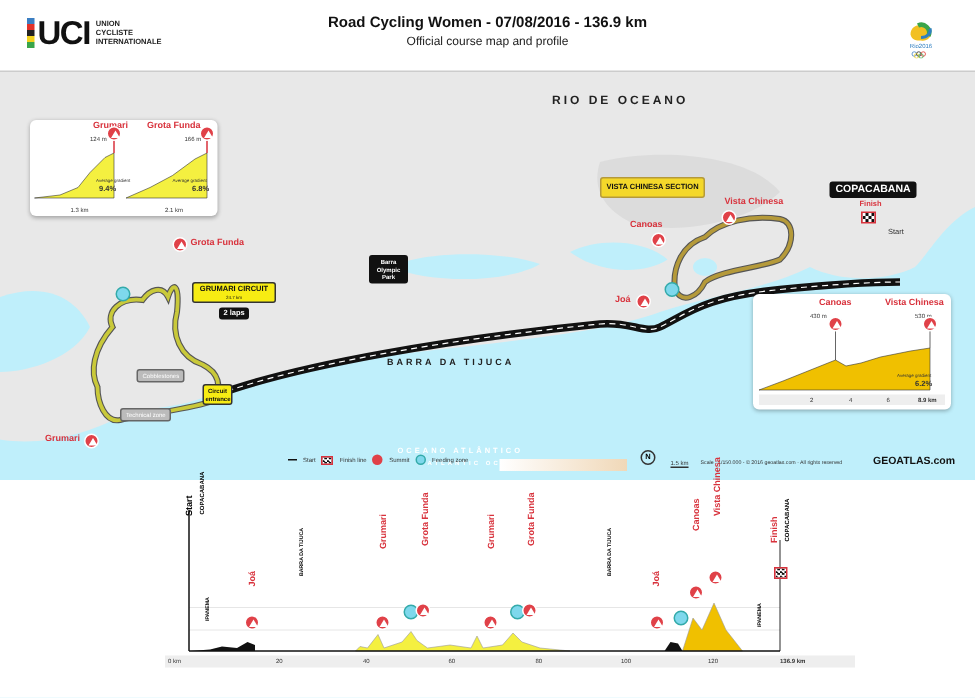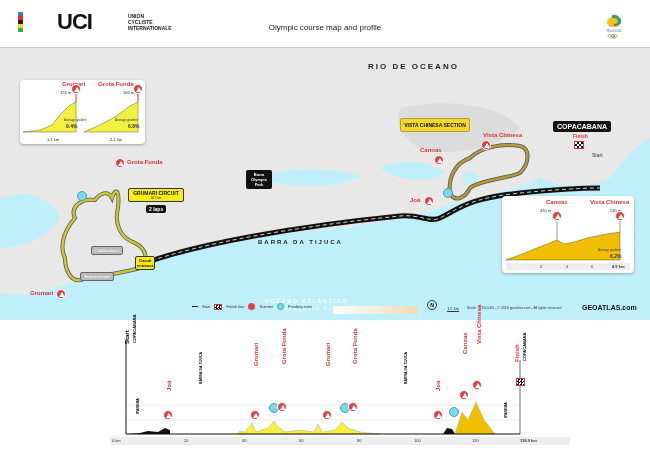--- a/index.html
+++ b/index.html
@@ -1,18 +1,18 @@
 <!DOCTYPE html>
 <html><head>
 <meta charset="utf-8">
 <style>
   * { box-sizing: border-box; margin: 0; padding: 0; }
   body { width: 650px; height: 465px; background: #fff; font-family: "Liberation Sans", sans-serif; position: relative; overflow: hidden; }
   .header { position: absolute; left: 0; top: 0; width: 650px; height: 48px; background: #fff; border-bottom: 1px solid #ccc; }
-  .uci-logo { position: absolute; left: 18px; top: 12px; display: flex; align-items: center; gap: 32px; }
+  .uci-logo { position: absolute; left: 18px; top: 12px; display: flex; align-items: center; }
   .uci-bars { display: flex; flex-direction: column; width: 5px; height: 20px; margin-right: 2px; }
   .uci-bars span { flex: 1; }
   .uci-text { font-weight: bold; font-size: 22px; color: #111; letter-spacing: -1px; line-height: 20px; }
   .uci-sub { font-size: 5px; font-weight: bold; line-height: 6px; margin-left: 4px; color: #222; }
   .title { position: absolute; left: 0; width: 650px; top: 10px; text-align: center; font-weight: bold; font-size: 10px; color: #111; }
   .subtitle { position: absolute; left: 0; width: 650px; top: 23px; text-align: center; font-size: 8px; color: #222; }
   .rio-logo { position: absolute; left: 603px; top: 13px; width: 22px; height: 26px; }
   .map { position: absolute; left: 0; top: 48px; width: 650px; height: 272px; background: #bfeffb; overflow: hidden; }
   .legend { position: absolute; top: 12px; font-size: 4px; color: #333; display: flex; align-items: center; gap: 4px; }
   .box { position: absolute; background: #fff; border-radius: 4px; box-shadow: 0 1px 3px rgba(0,0,0,0.3); }
@@ -39,21 +39,22 @@
         <span style="background:#f2d21e"></span>
         <span style="background:#3aa54a"></span>
     </div>
     <span class="uci-text">UCI</span>
     <div class="uci-sub">
       <div>UNION</div>
       <div>CYCLISTE</div>
       <div>INTERNATIONALE</div>
     </div>
   </div>
-  <div class="subtitle">Olympic course map and profile</div>
+  <div class="title">Road Cycling Women - 07/08/2016 - 136.9 km</div>
+  <div class="subtitle">Official course map and profile</div>
   <div class="rio-logo">
     <svg width="22" height="26" viewBox="0 0 22 26">
       <path d="M4 10 C4 2 16 2 17 8 C19 12 14 15 11 14 C8 14 5 14 4 10Z" fill="#f2c021"></path>
       <path d="M9 4 C13 2 18 6 16 11" stroke="#3aa54a" stroke-width="3" fill="none"></path>
       <path d="M11 12 C15 12 18 9 17 6" stroke="#2f7fc1" stroke-width="2" fill="none"></path>
       <text x="11" y="19" font-size="4" text-anchor="middle" fill="#2f7fc1" font-family="Liberation Sans, sans-serif">Rio2016</text>
       <circle cx="6.5" cy="23" r="1.5" fill="none" stroke="#3b7ec2" stroke-width="0.5"></circle>
       <circle cx="9.5" cy="23" r="1.5" fill="none" stroke="#222" stroke-width="0.5"></circle>
       <circle cx="12.5" cy="23" r="1.5" fill="none" stroke="#e2322a" stroke-width="0.5"></circle>
       <circle cx="8" cy="24.3" r="1.5" fill="none" stroke="#f2d21e" stroke-width="0.5"></circle>

